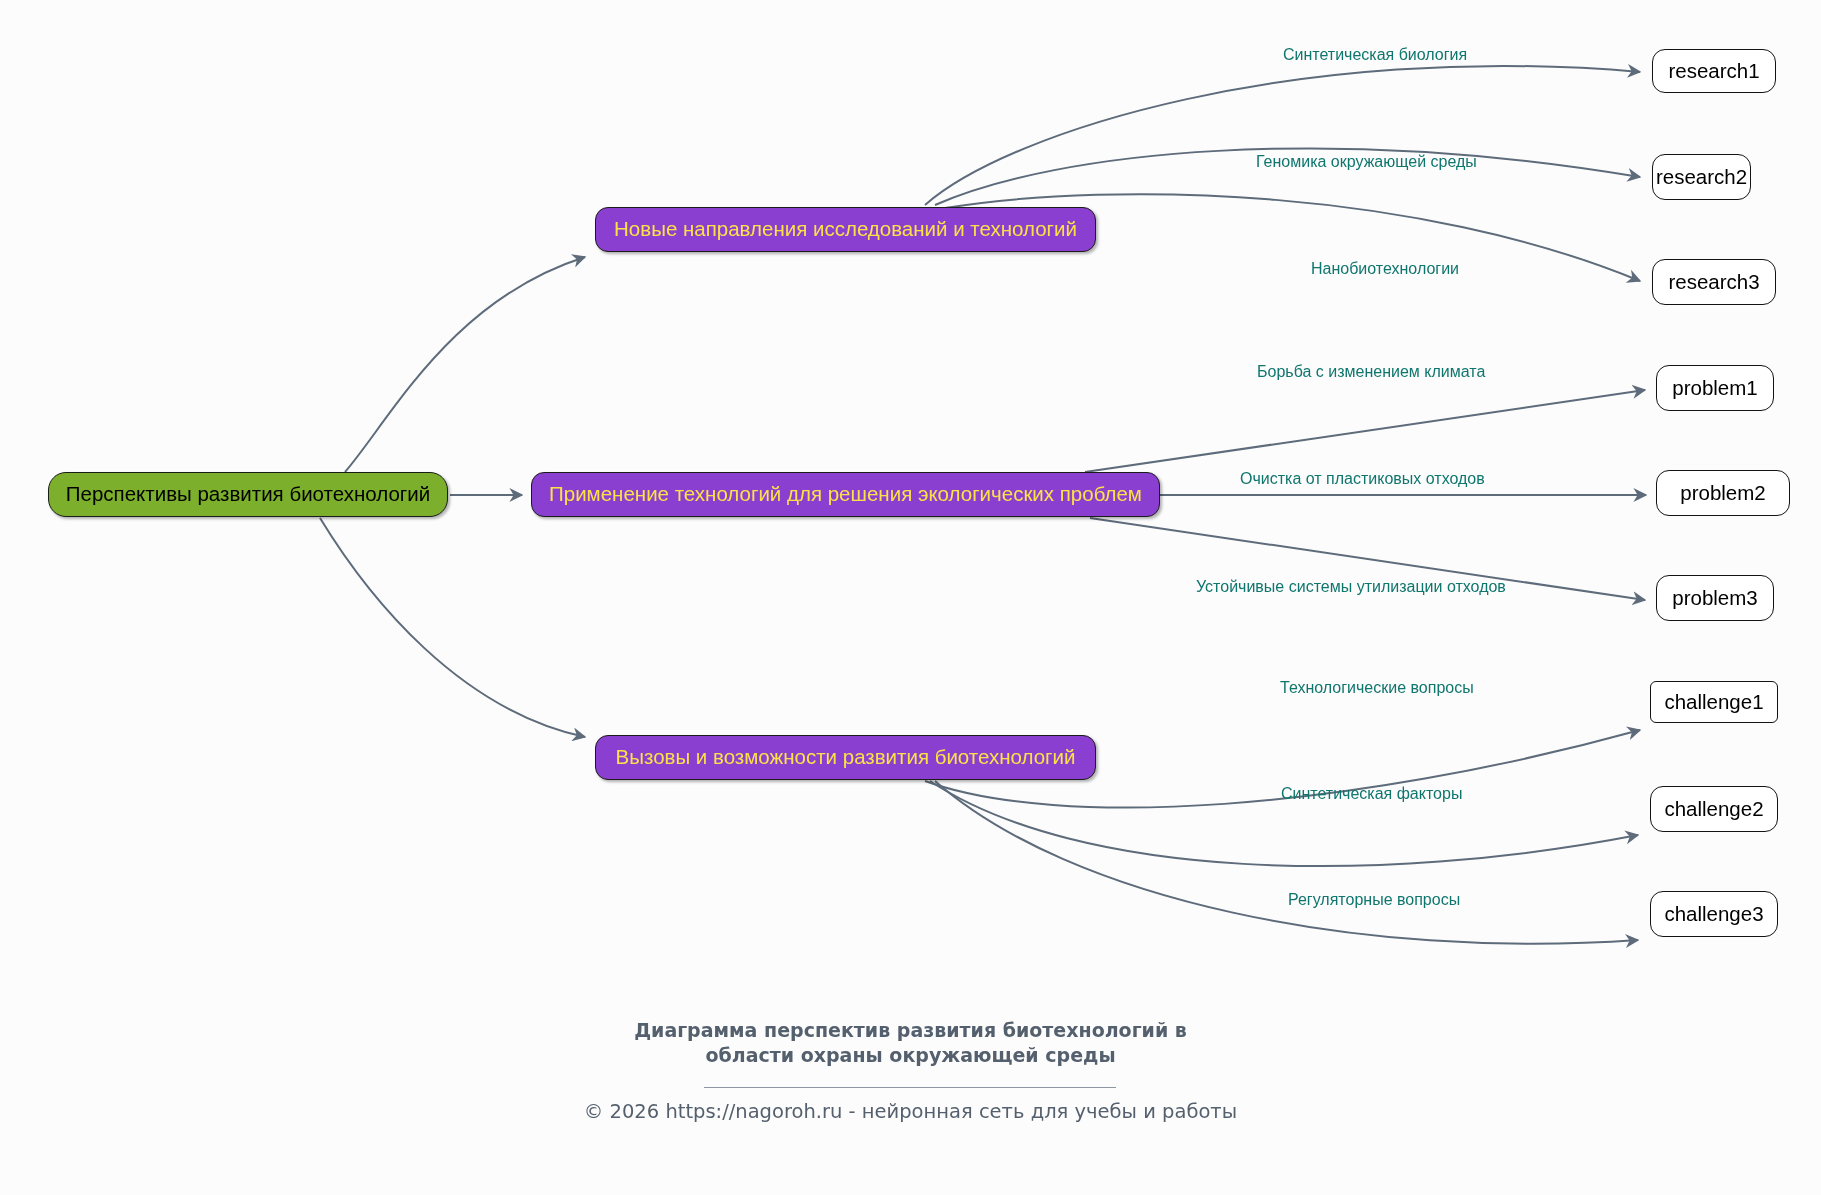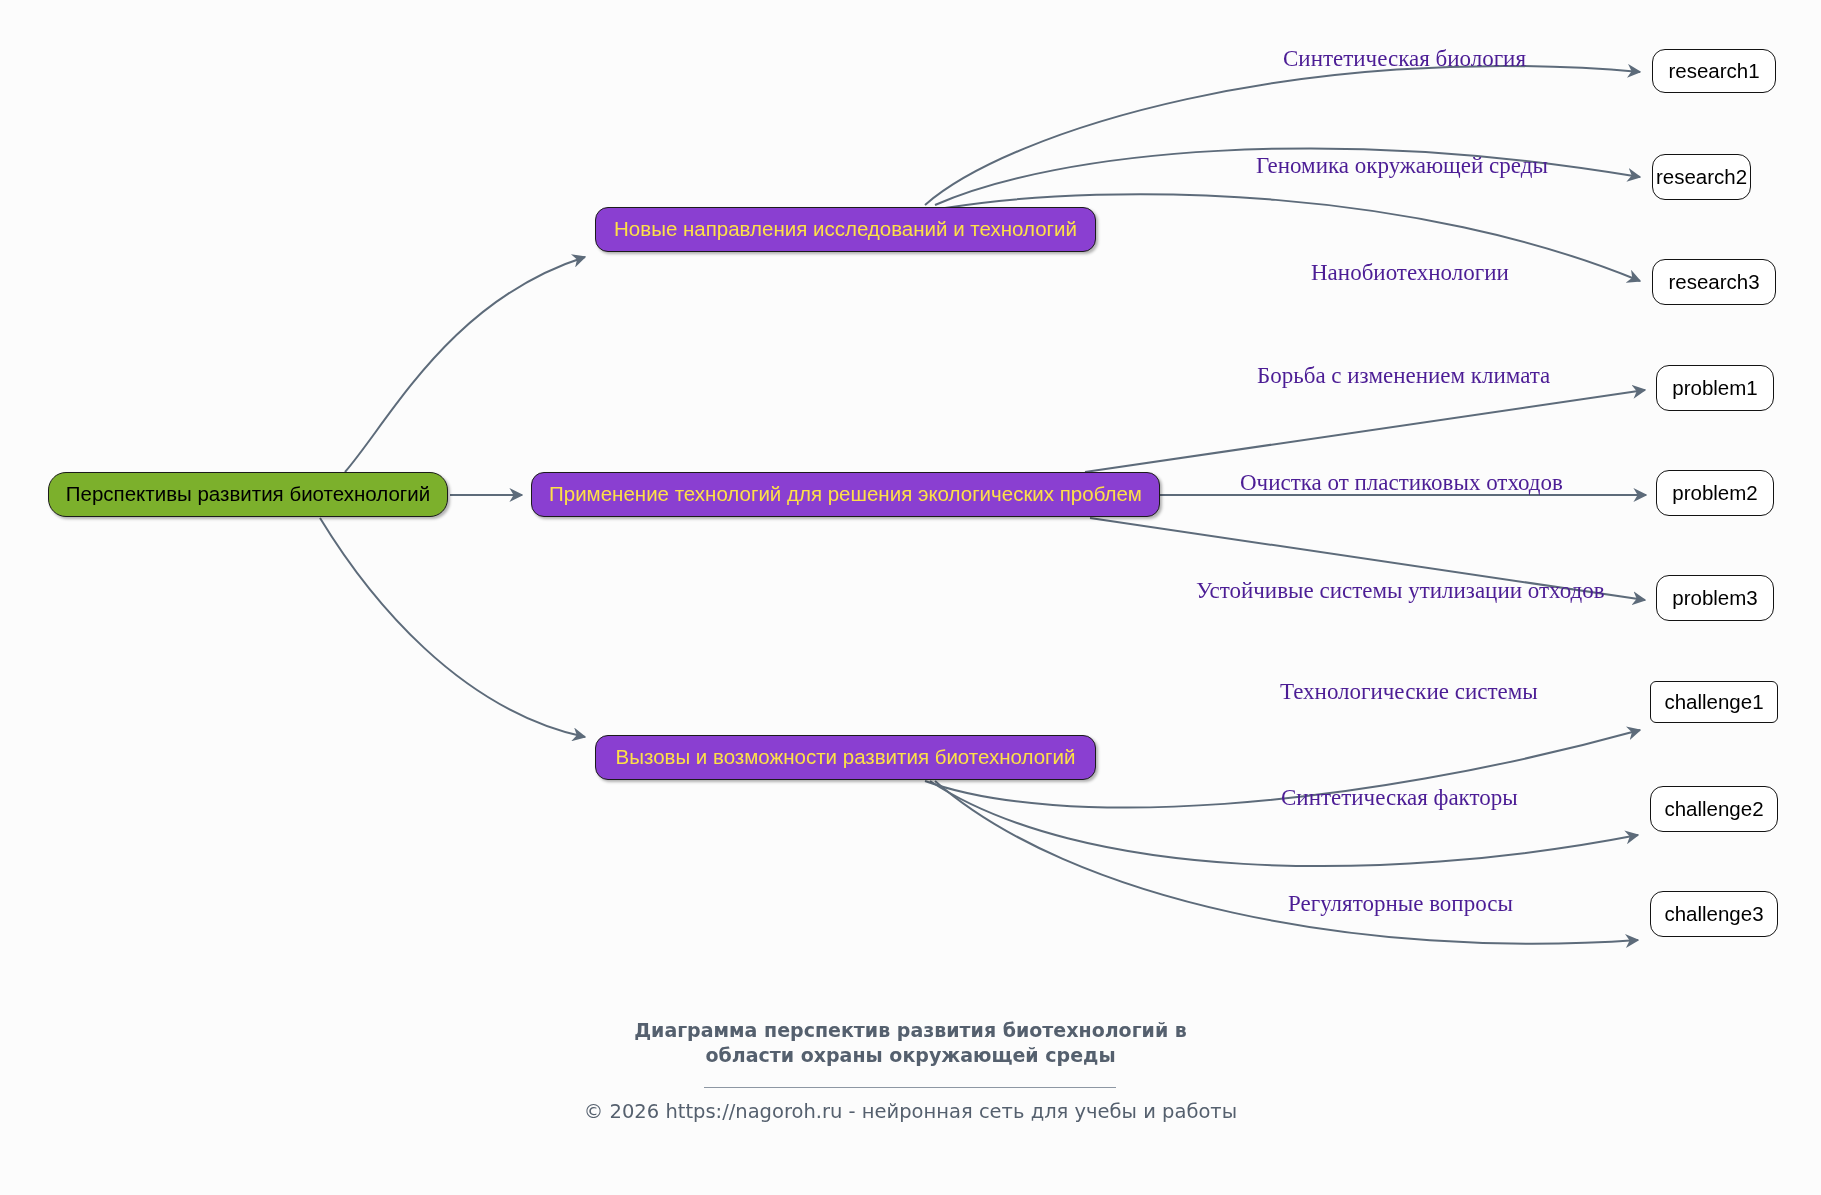--- a/index.html
+++ b/index.html
@@ -52,23 +52,23 @@
   .node-leaf {
     background: #ffffff;
     border: 1.6px solid #131313;
     border-radius: 13px;
     color: #000000;
     font-size: 20.5px;
     padding: 0 12px;
   }
   .edge-label {
     position: absolute;
-    font-family: Liberation Serif, serif;
-    font-size: 23px;
-    color: #4c1d95;
+    font-family: Liberation Sans, sans-serif;
+    font-size: 16px;
+    color: #0f766e;
     white-space: nowrap;
     line-height: 1;
   }
   .footer {
     position: absolute;
     left: 0;
     width: 1821px;
     text-align: center;
     font-family: "DejaVu Sans", "Liberation Sans", sans-serif;
   }
@@ -144,21 +144,21 @@
   <div class="node node-leaf" style="left:1652px; top:154px; width:99px; height:46px;">
     <span>research2</span>
   </div>
   <div class="node node-leaf" style="left:1652px; top:259px; width:124px; height:46px;">
     <span>research3</span>
   </div>
 
   <div class="node node-leaf" style="left:1656px; top:365px; width:118px; height:46px;">
     <span>problem1</span>
   </div>
-  <div class="node node-leaf" style="left:1656px; top:470px; width:118px; height:46px;">
+  <div class="node node-leaf" style="left:1656px; top:470px; width:134px; height:46px;">
     <span>problem2</span>
   </div>
   <div class="node node-leaf" style="left:1656px; top:575px; width:118px; height:46px;">
     <span>problem3</span>
   </div>
 
   <div class="node node-leaf" style="left:1650px; top:681px; width:128px; height:42px;border-radius:6px;">
     <span>challenge1</span>
   </div>
   <div class="node node-leaf" style="left:1650px; top:786px; width:128px; height:46px;">
@@ -169,21 +169,21 @@
   </div>
 
   <div class="edge-label" style="left:1283px; top:47px;">Синтетическая биология</div>
   <div class="edge-label" style="left:1256px; top:154px;">Геномика окружающей среды</div>
   <div class="edge-label" style="left:1311px; top:261px;">Нанобиотехнологии</div>
 
   <div class="edge-label" style="left:1257px; top:364px;">Борьба с изменением климата</div>
   <div class="edge-label" style="left:1240px; top:471px;">Очистка от пластиковых отходов</div>
   <div class="edge-label" style="left:1196px; top:579px;">Устойчивые системы утилизации отходов</div>
 
-  <div class="edge-label" style="left:1280px; top:680px;">Технологические системы</div>
+  <div class="edge-label" style="left:1280px; top:680px;">Технологические вопросы</div>
   <div class="edge-label" style="left:1281px; top:786px;">Синтетическая факторы</div>
   <div class="edge-label" style="left:1288px; top:892px;">Регуляторные вопросы</div>
 
   <div class="footer footer-title">
     <div>Диаграмма перспектив развития биотехнологий в</div>
     <div>области охраны окружающей среды</div>
   </div>
   <div class="footer-rule"></div>
   <div class="footer footer-copy">© 2026 https://nagoroh.ru - нейронная сеть для учебы и работы</div>
 

